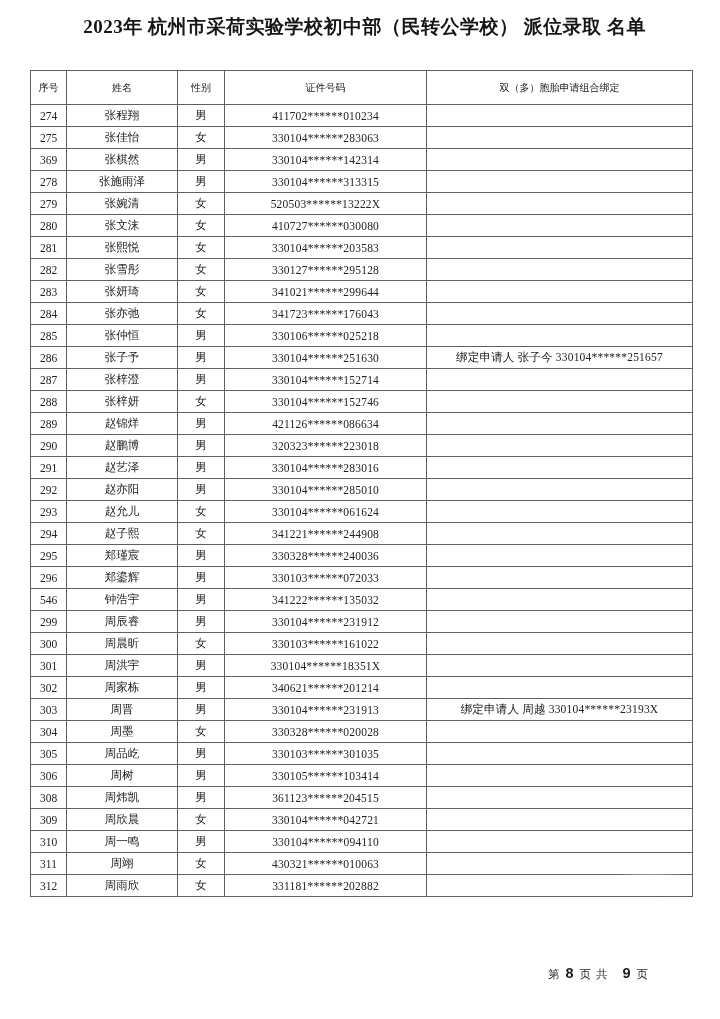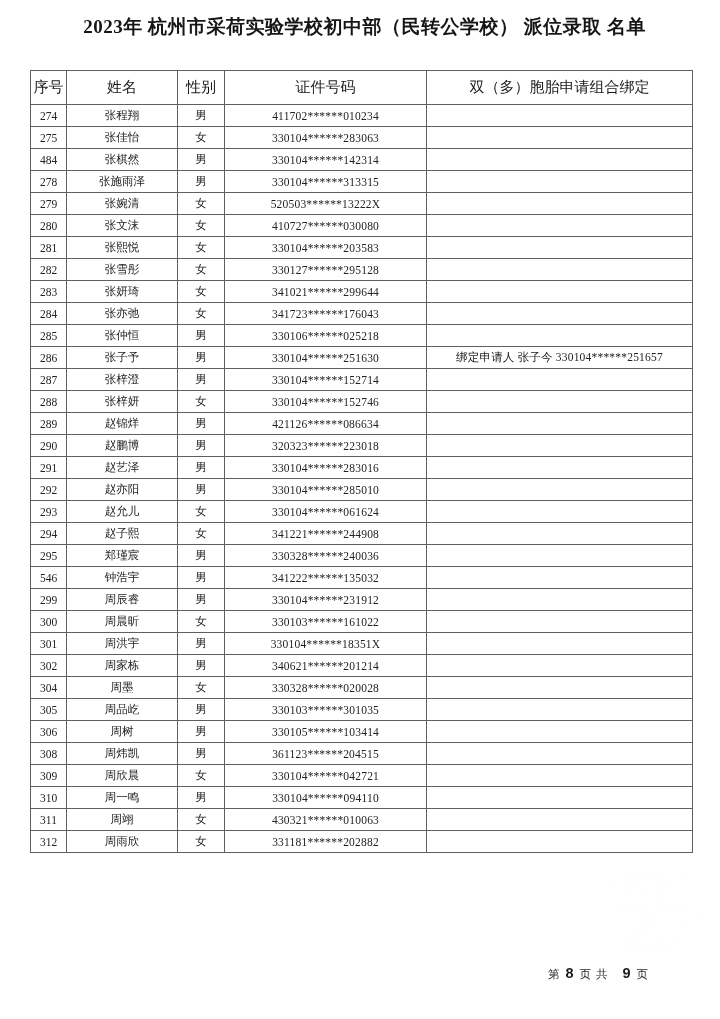--- a/index.html
+++ b/index.html
@@ -42,21 +42,21 @@
     border: 1px solid #5f5f5f;
     text-align: center;
     vertical-align: middle;
     padding: 0 2px;
     overflow: hidden;
     white-space: nowrap;
     font-weight: normal;
   }
   table.roster th {
     height: 33px;
-    font-size: 15px;
+    font-size: 10px;
     color: #1a1a1a;
   }
   table.roster td {
     height: 21px;
     font-size: 11.5px;
     color: #222222;
   }
   td.id-cell, td.binding-cell { letter-spacing: 0.2px; }
   .page-indicator {
     position: absolute;
@@ -123,21 +123,21 @@
       <td class="binding-cell"></td>
     </tr>
         <tr>
       <td class="no-cell">275</td>
       <td class="name-cell">张佳怡</td>
       <td class="gender-cell">女</td>
       <td class="id-cell">330104******283063</td>
       <td class="binding-cell"></td>
     </tr>
         <tr>
-      <td class="no-cell">484</td>
+      <td class="no-cell">369</td>
       <td class="name-cell">张棋然</td>
       <td class="gender-cell">男</td>
       <td class="id-cell">330104******142314</td>
       <td class="binding-cell"></td>
     </tr>
         <tr>
       <td class="no-cell">278</td>
       <td class="name-cell">张施雨泽</td>
       <td class="gender-cell">男</td>
       <td class="id-cell">330104******313315</td>
@@ -256,20 +256,27 @@
       <td class="binding-cell"></td>
     </tr>
         <tr>
       <td class="no-cell">295</td>
       <td class="name-cell">郑瑾宸</td>
       <td class="gender-cell">男</td>
       <td class="id-cell">330328******240036</td>
       <td class="binding-cell"></td>
     </tr>
         <tr>
+      <td class="no-cell">296</td>
+      <td class="name-cell">郑鎏辉</td>
+      <td class="gender-cell">男</td>
+      <td class="id-cell">330103******072033</td>
+      <td class="binding-cell"></td>
+    </tr>
+        <tr>
       <td class="no-cell">546</td>
       <td class="name-cell">钟浩宇</td>
       <td class="gender-cell">男</td>
       <td class="id-cell">341222******135032</td>
       <td class="binding-cell"></td>
     </tr>
         <tr>
       <td class="no-cell">299</td>
       <td class="name-cell">周辰睿</td>
       <td class="gender-cell">男</td>
@@ -289,20 +296,27 @@
       <td class="gender-cell">男</td>
       <td class="id-cell">330104******18351X</td>
       <td class="binding-cell"></td>
     </tr>
         <tr>
       <td class="no-cell">302</td>
       <td class="name-cell">周家栋</td>
       <td class="gender-cell">男</td>
       <td class="id-cell">340621******201214</td>
       <td class="binding-cell"></td>
+    </tr>
+        <tr>
+      <td class="no-cell">303</td>
+      <td class="name-cell">周晋</td>
+      <td class="gender-cell">男</td>
+      <td class="id-cell">330104******231913</td>
+      <td class="binding-cell">绑定申请人 周越 330104******23193X</td>
     </tr>
         <tr>
       <td class="no-cell">304</td>
       <td class="name-cell">周墨</td>
       <td class="gender-cell">女</td>
       <td class="id-cell">330328******020028</td>
       <td class="binding-cell"></td>
     </tr>
         <tr>
       <td class="no-cell">305</td>

